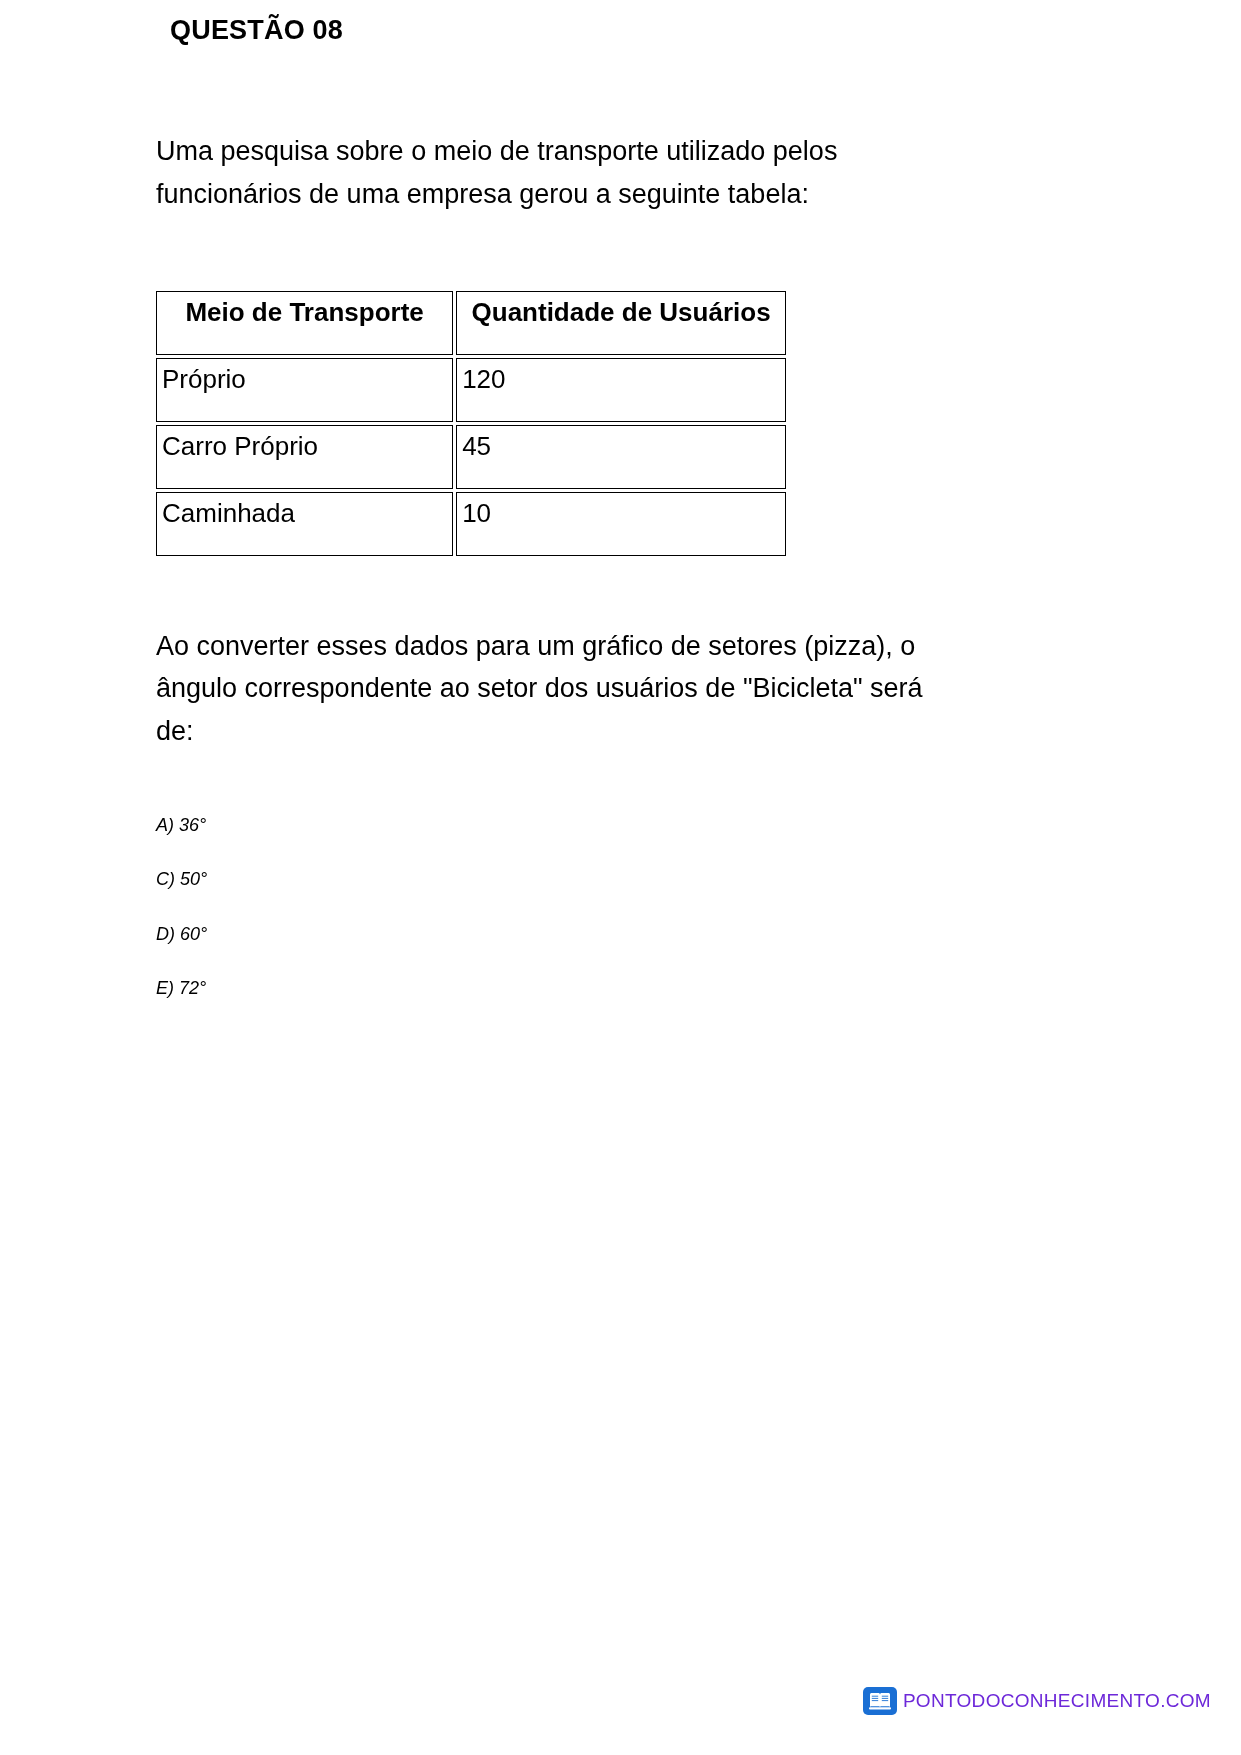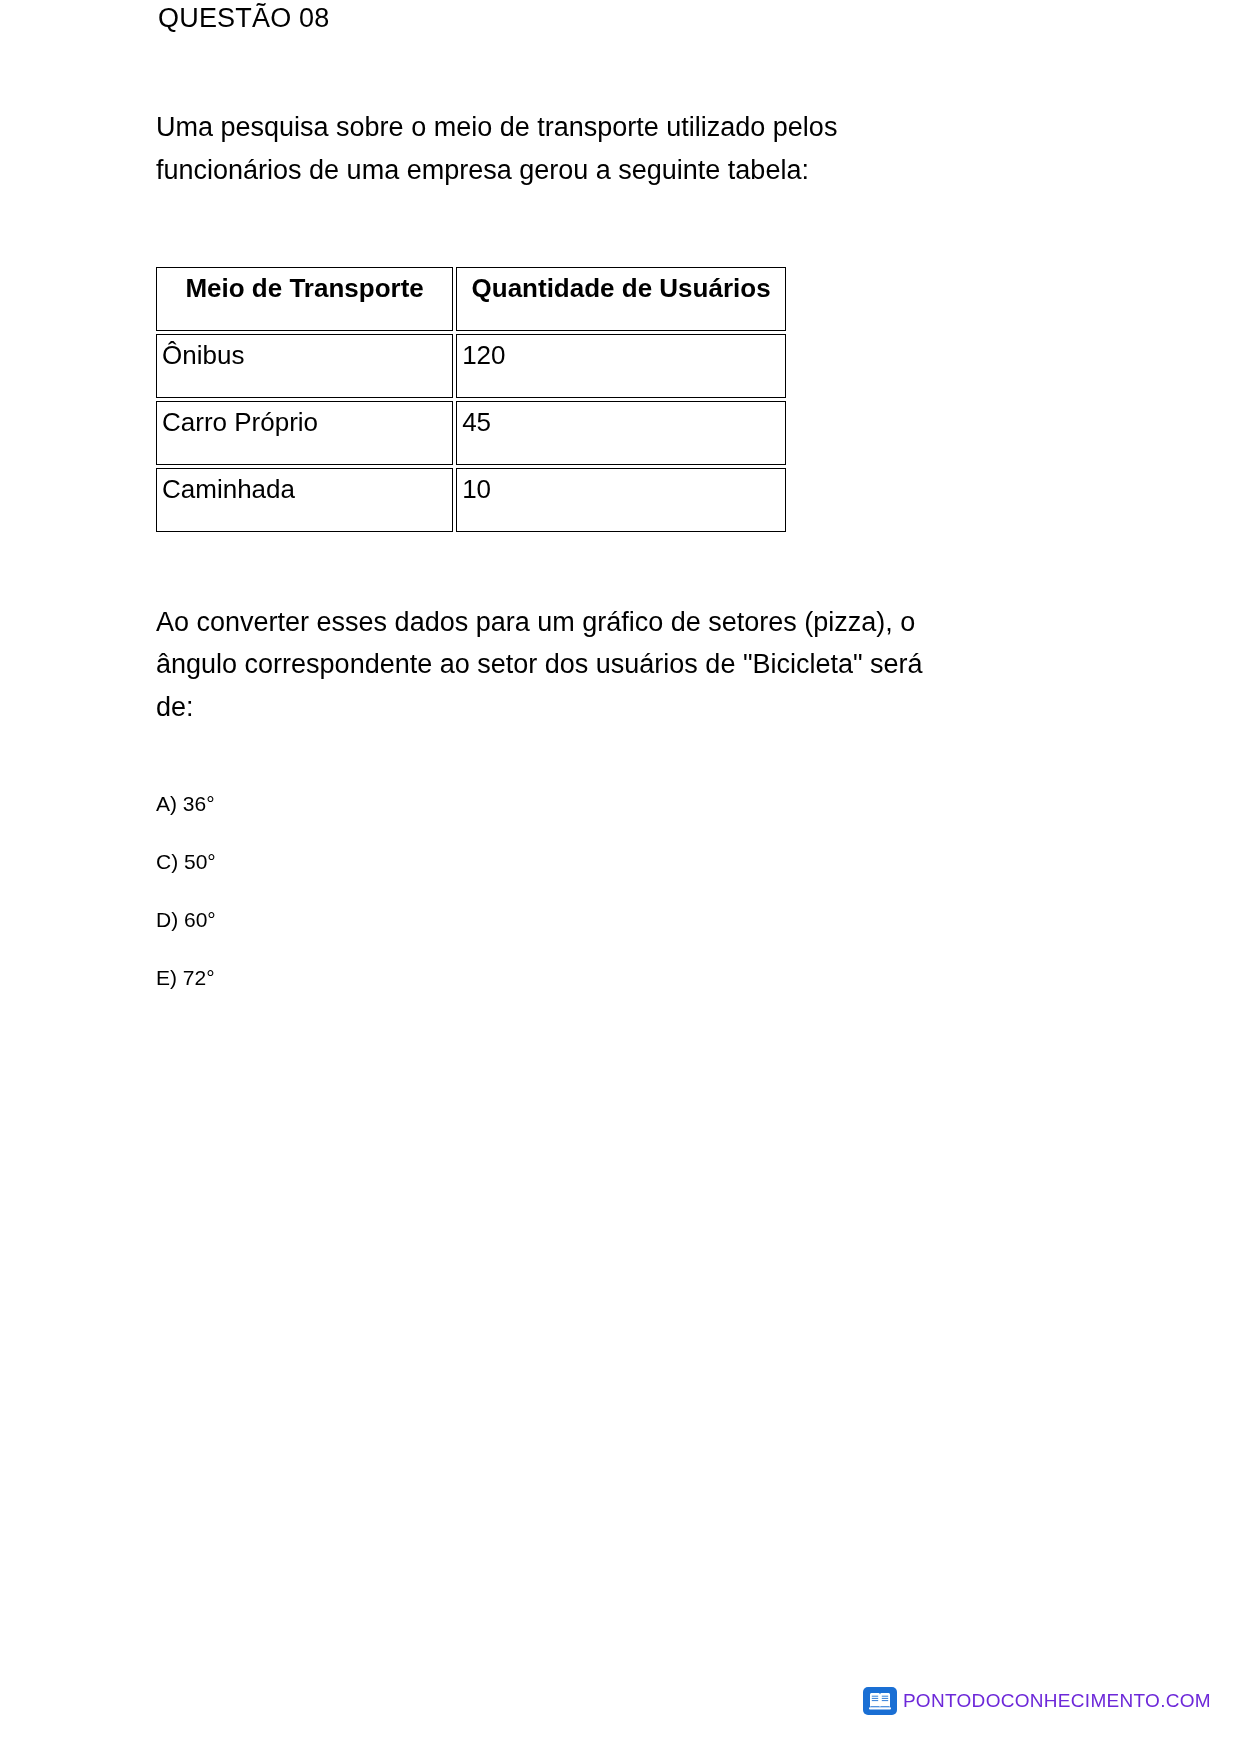--- a/index.html
+++ b/index.html
@@ -26,23 +26,23 @@
   .content {
     position: absolute;
     left: 156px;
     top: 0;
     width: 960px;
   }
 
   
   .question-title {
     font-size: 27px;
-    font-weight: normal;
+    font-weight: bold;
     letter-spacing: 0.2px;
-    margin: 2px;
+    margin: 14px;
     line-height: 1.2;
   }
 
   
   .intro-paragraph {
     margin: 0;
     padding-top: 70px;
     font-size: 27px;
     line-height: 1.58;
     width: 790px;
@@ -83,23 +83,24 @@
     font-size: 27px;
     line-height: 1.58;
     width: 800px;
   }
 
   
   .options {
     padding-top: 62px;
   }
   .option-item {
-    font-size: 21px;
+    font-size: 18px;
     line-height: 1.2;
     margin-bottom: 33px;
+    font-style: italic;
   }
 
   
   .watermark {
     position: absolute;
     right: 30px;
     bottom: 40px;
     display: flex;
     align-items: center;
     gap: 6px;
@@ -135,21 +136,21 @@
     <div class="data-table-wrap">
       <table class="data-table">
         <thead>
           <tr>
             <th class="col-transport">Meio de Transporte</th>
             <th class="col-quantity">Quantidade de Usuários</th>
           </tr>
         </thead>
         <tbody>
           <tr>
-            <td class="col-transport">Ônibus</td>
+            <td class="col-transport">Próprio</td>
             <td class="col-quantity">120</td>
           </tr>
           <tr>
             <td class="col-transport">Carro Próprio</td>
             <td class="col-quantity">45</td>
           </tr>
           <tr>
             <td class="col-transport">Caminhada</td>
             <td class="col-quantity">10</td>
           </tr>

